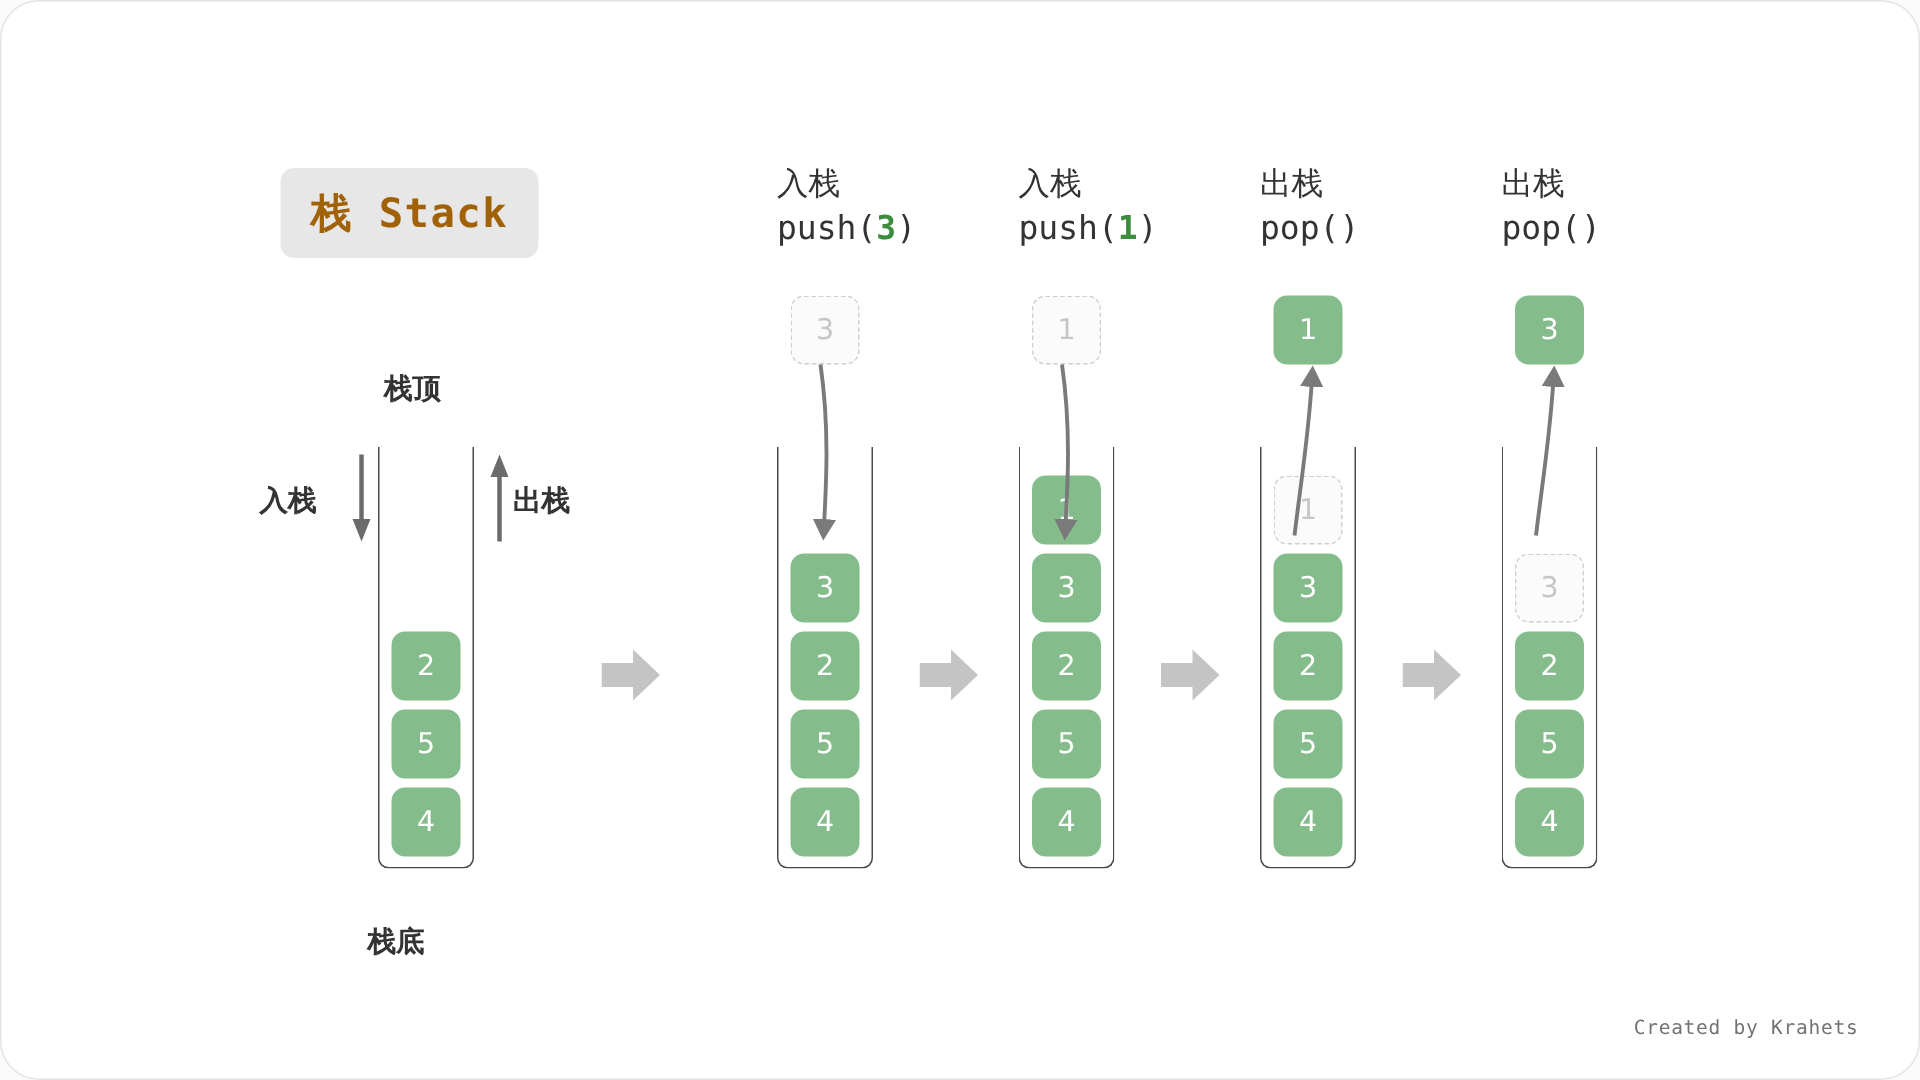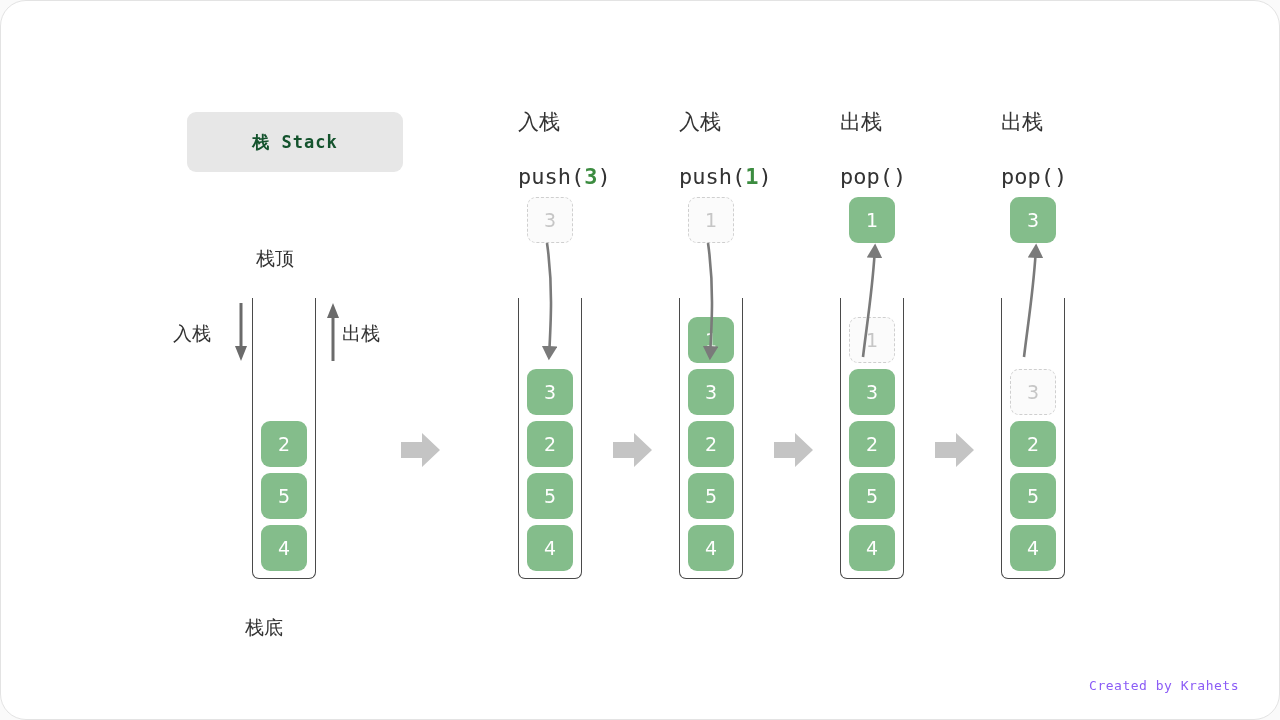--- a/index.html
+++ b/index.html
@@ -20,38 +20,38 @@
     border: 1px solid #e3e3e3;
     border-radius: 26px;
     overflow: hidden;
   }
 
   
   #title-badge {
     position: absolute;
     left: 186px;
     top: 111px;
-    width: 216px;
+    width: 172px;
     height: 60px;
     background: #e7e7e7;
     border-radius: 9px;
     display: flex;
     align-items: center;
     justify-content: center;
     font-family: "DejaVu Sans Mono", monospace;
-    font-size: 17px;
+    font-size: 27px;
     font-weight: bold;
-    color: #14532d;
+    color: #a16207;
     letter-spacing: 1px;
   }
 
   
   .cjk-bold {
     font-family: "DejaVu Sans", sans-serif;
-    font-weight: normal;
+    font-weight: bold;
     color: #333333;
     font-size: 19px;
     white-space: nowrap;
   }
   #label-top {
     position: absolute;
     left: 255px;
     top: 245px;
   }
   #label-bottom {
@@ -126,21 +126,20 @@
     font-family: "DejaVu Sans", sans-serif;
     font-size: 21px;
     color: #333333;
     line-height: 30px;
   }
   .op-code {
     font-family: "DejaVu Sans Mono", monospace;
     font-size: 22px;
     color: #333333;
     line-height: 32px;
-    margin-top: 24px;
   }
   .op-code .arg {
     color: #3c8c40;
     font-weight: bold;
   }
 
   
   .float-box {
     position: absolute;
     width: 46px;
@@ -162,21 +161,21 @@
   
   .connector { position: absolute; pointer-events: none; }
 
   
   #footer {
     position: absolute;
     right: 40px;
     bottom: 26px;
     font-family: "DejaVu Sans Mono", monospace;
     font-size: 13px;
-    color: #8b5cf6;
+    color: #737373;
     letter-spacing: 0.5px;
     margin-top: 38px;
   }
 </style>
 </head>
 <body>
 
 <div id="canvas">
 
   <div id="title-badge">栈 Stack</div>

